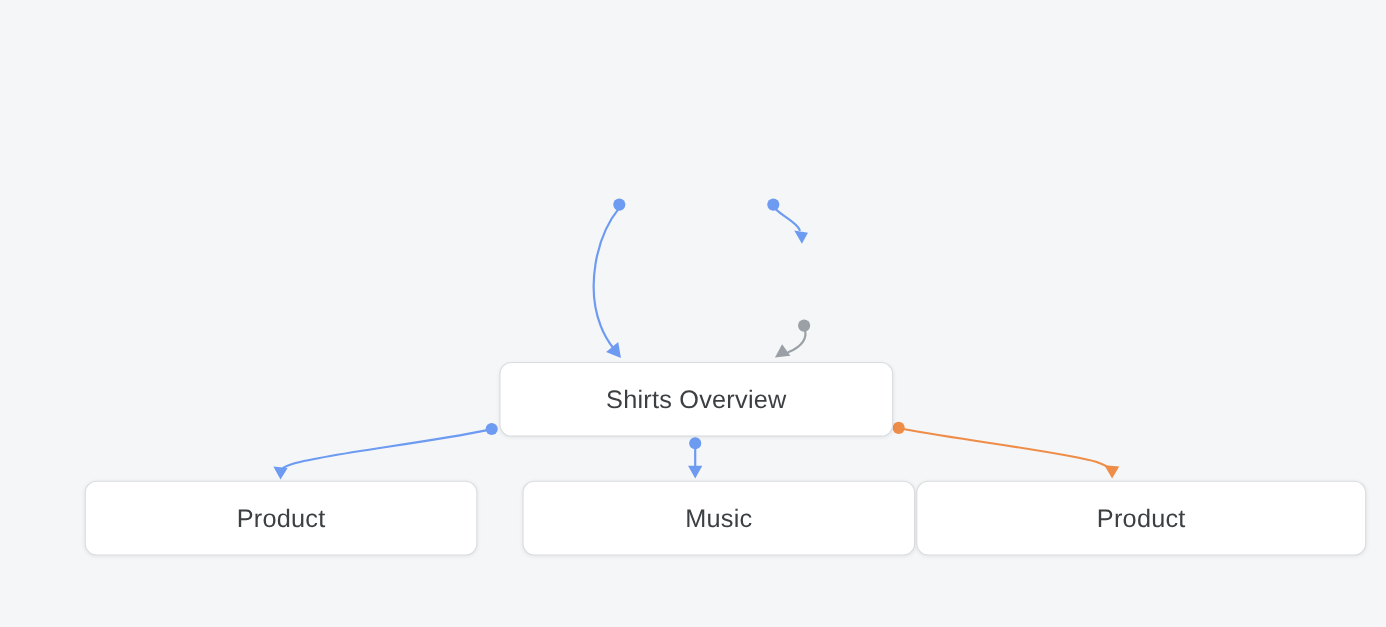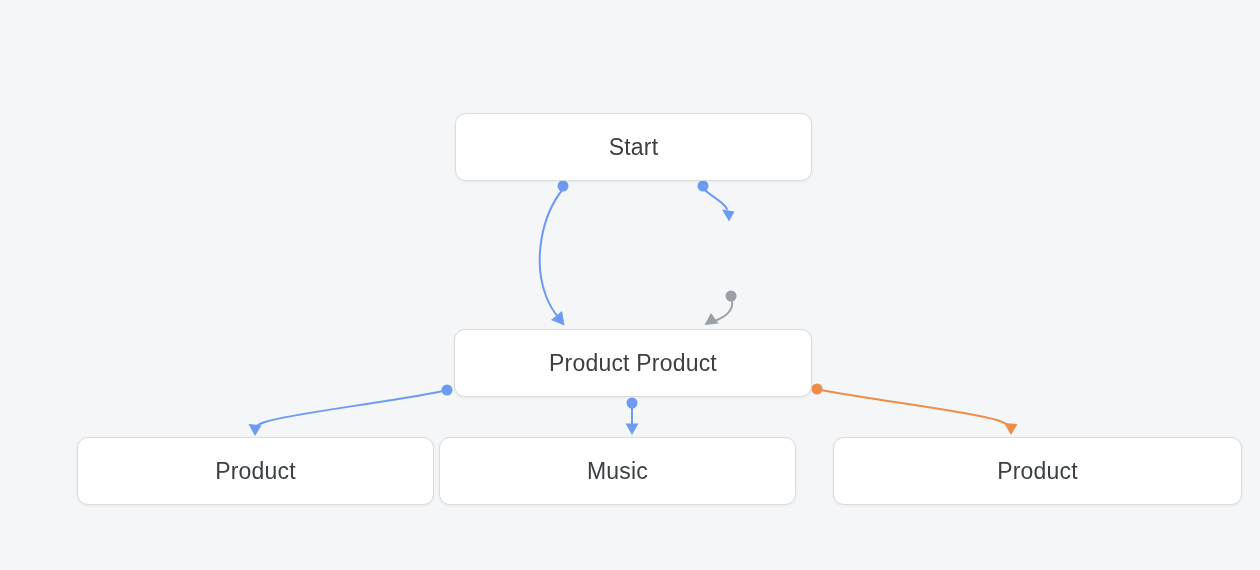--- a/index.html
+++ b/index.html
@@ -37,21 +37,21 @@
     font-size: 23px;
     font-weight: 500;
     color: #3c4043;
     letter-spacing: 0.2px;
     white-space: nowrap;
   }
   .node-start            { left: 455px; top: 113px; width: 357px; }
   .node-artist-overview  { left: 553px; top: 221px; width: 358px; }
   .node-product-overview { left: 454px; top: 329px; width: 358px; }
   .node-shirts           { left:  77px; top: 437px; width: 357px; }
-  .node-music            { left: 439px; top: 437px; width: 357px; }
+  .node-music            { left: 475px; top: 437px; width: 357px; }
   .node-product          { left: 833px; top: 437px; width: 409px; }
 </style>
 </head>
 <body>
 
 <div class="canvas">
 
   <svg class="edges-layer" viewBox="0 0 1260 570" xmlns="http://www.w3.org/2000/svg">
 
     <g>
@@ -84,27 +84,24 @@
       <polygon points="625.5,423.5 638.5,423.5 632,435" fill="#6d9bf2"></polygon>
     </g>
 
     <g>
       <path class="edge-line" d="M 821 390 C 880 401 967 411 997 420 Q 1008 424 1010 427" stroke="#ee8d48"></path>
       <circle cx="817" cy="389" r="5.5" fill="#ee8d48"></circle>
       <polygon points="1004,423 1017.5,424 1011,435" fill="#ee8d48"></polygon>
     </g>
   </svg>
 
-  <div class="node node-start">
-    <span class="node-label">Start</span>
-  </div>
 
 
   <div class="node node-product-overview">
-    <span class="node-label">Product Product</span>
+    <span class="node-label">Shirts Overview</span>
   </div>
 
   <div class="node node-shirts">
     <span class="node-label">Product</span>
   </div>
 
   <div class="node node-music">
     <span class="node-label">Music</span>
   </div>
 

